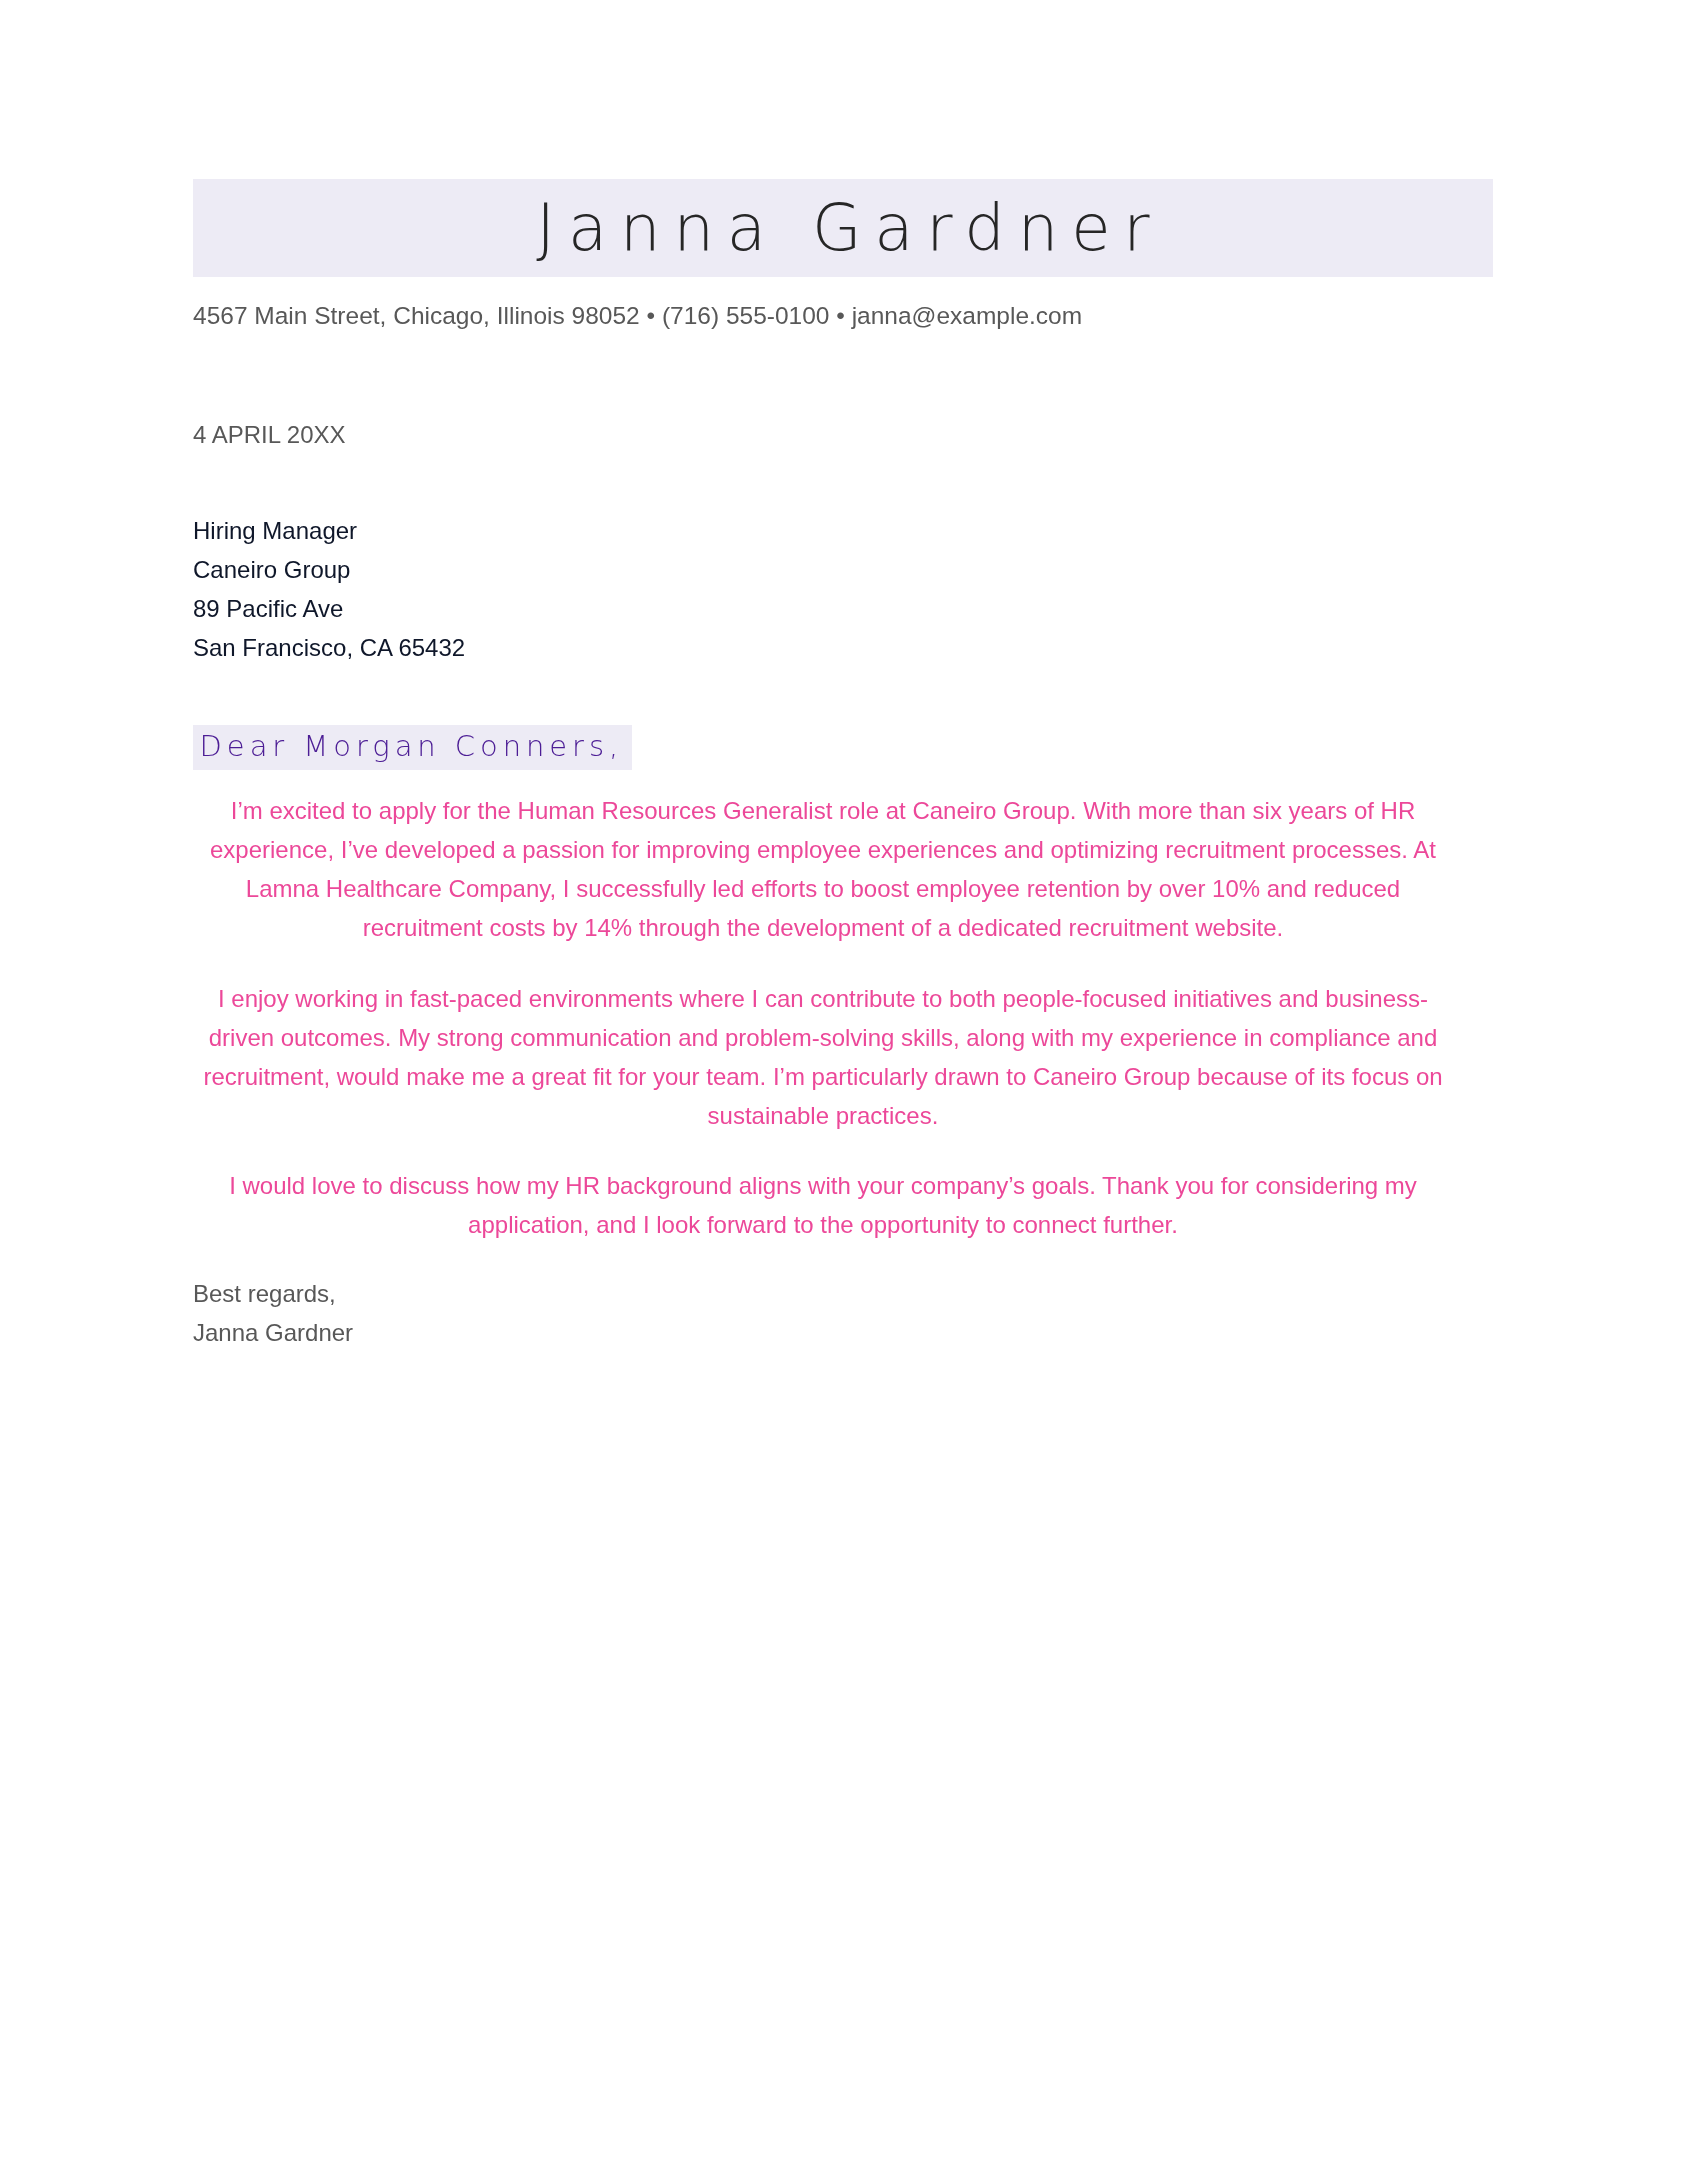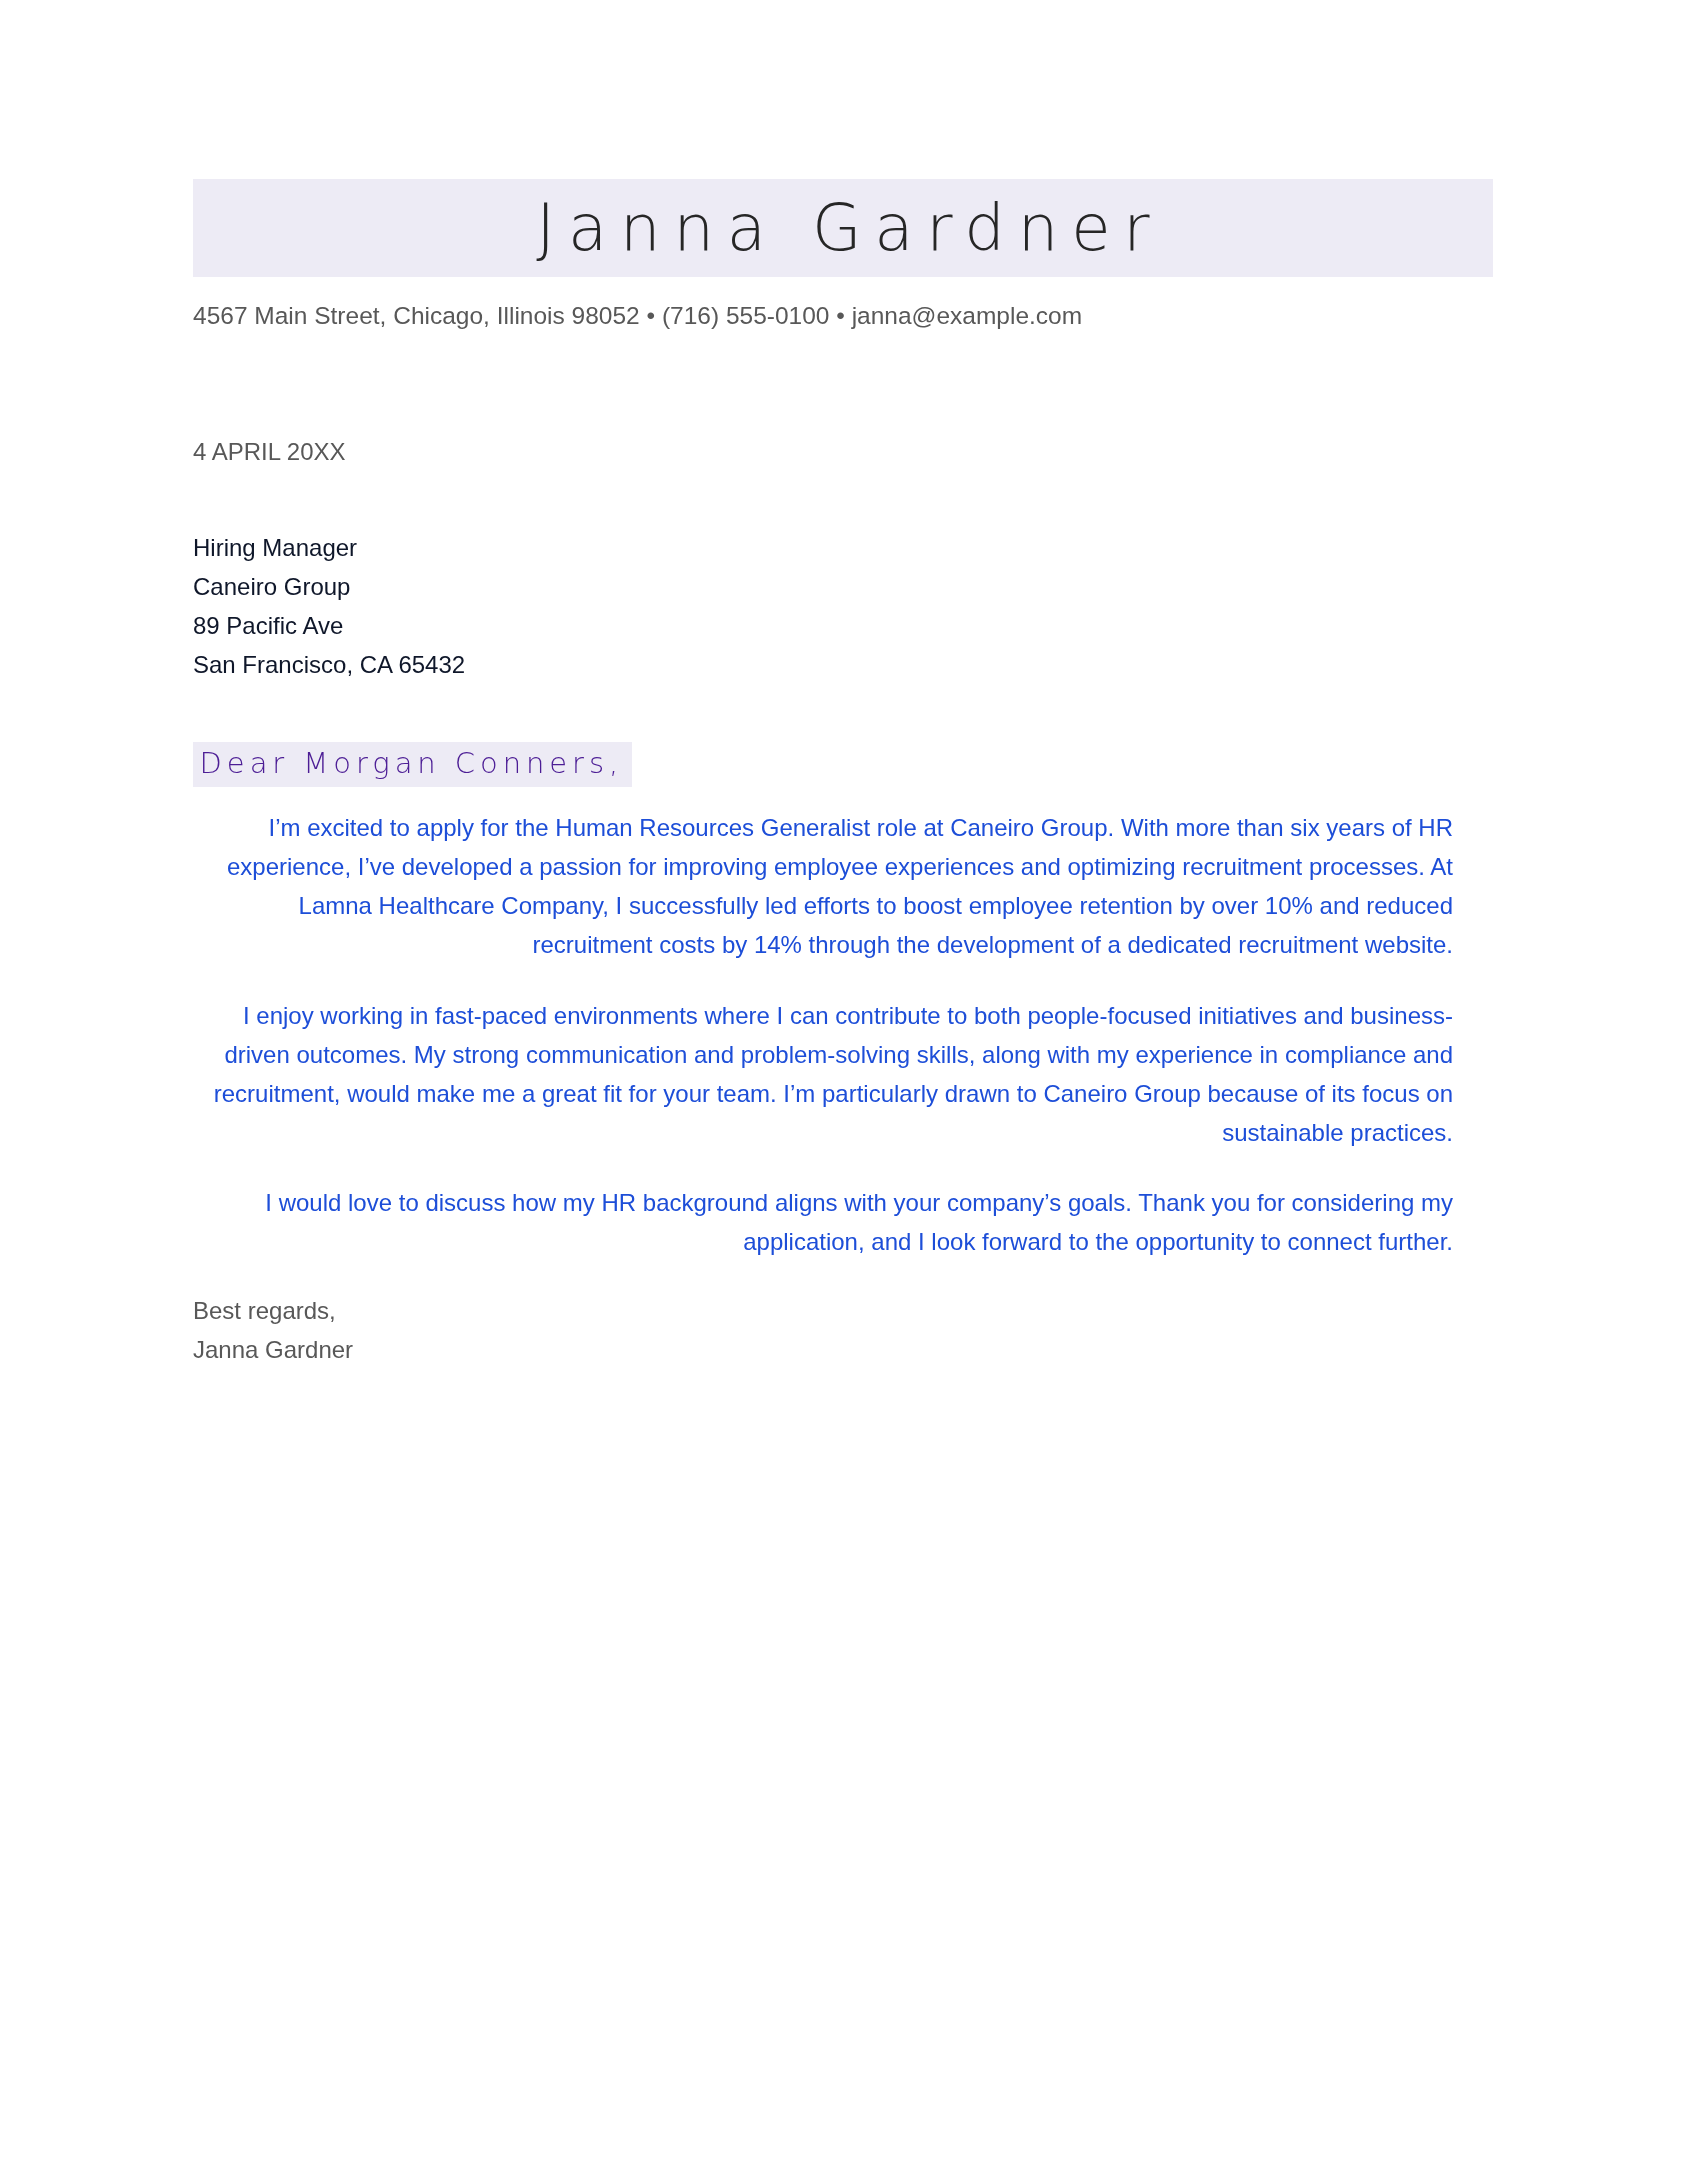--- a/index.html
+++ b/index.html
@@ -59,21 +59,21 @@
     font-size: 24.5px;
     line-height: 1.35;
     color: #585858;
     white-space: nowrap;
   }
 
   
   .letter-body {
     position: absolute;
     left: 193px;
-    top: 436px;
+    top: 419px;
     width: 1260px;
   }
 
   .date-line {
     font-size: 24px;
     line-height: 1.35;
     color: #585858;
     margin: 0 0 61px 0;
   }
 
@@ -103,23 +103,23 @@
     line-height: 1.05;
     letter-spacing: 0.17em;
     color: #4c1d95;
     white-space: nowrap;
   }
 
   
   .body-paragraph {
     font-size: 24px;
     line-height: 1.62;
-    color: #1d4ed8;
+    color: #ec4899;
     margin: 0 0 32px 0;
-    text-align: right;
+    text-align: center;
   }
 
   .body-paragraph:last-of-type {
     margin-bottom: 8px;
   }
 
   .closing-block {
     margin-top: 30px;
   }
 

